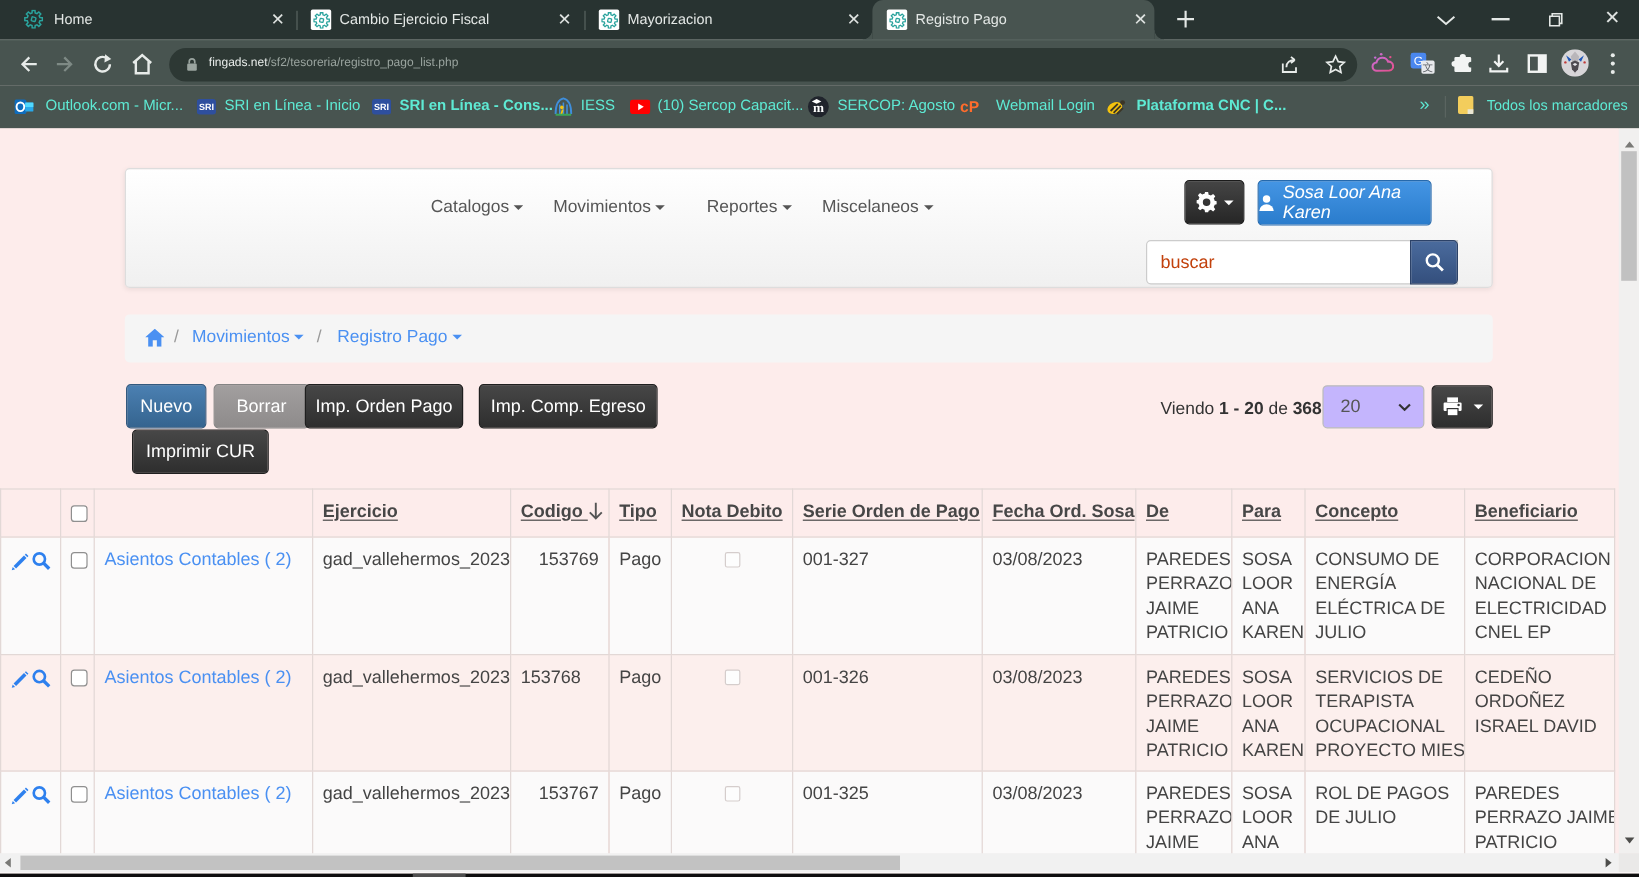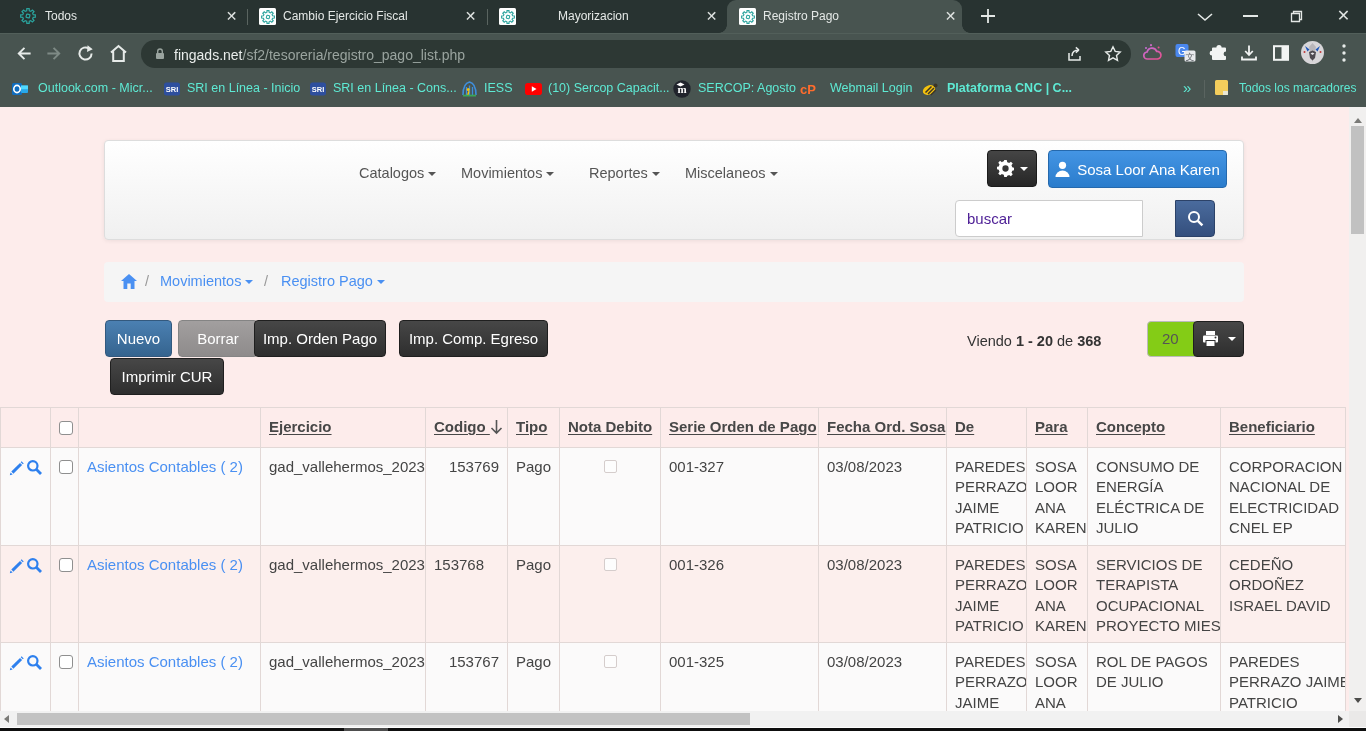--- a/index.html
+++ b/index.html
@@ -8,42 +8,42 @@
 .abs{position:absolute;}
 
 #tabbar{position:absolute;left:0;top:0;width:1366px;height:33px;background:#283331;}
 .tabtitle{position:absolute;top:9px;font-size:12px;color:#e4e8e6;white-space:nowrap;}
 .tabx{position:absolute;top:9px;width:15px;height:15px;color:#dfe3e1;font-size:14px;line-height:15px;text-align:center;}
 .tabsep{position:absolute;top:9px;width:1px;height:16px;background:#5a6460;}
 .favsq{position:absolute;top:8px;width:17px;height:17px;background:#fff;border-radius:1.5px;display:flex;align-items:center;justify-content:center;}
 #activetab{position:absolute;left:727px;top:0px;width:235px;height:33px;background:#485450;border-radius:9px 9px 0 0;}
 #toolbar{position:absolute;left:0;top:33px;width:1366px;height:38px;background:#485450;border-top:1px solid #525f5a;}
 #addrbar{position:absolute;left:141px;top:6px;width:990px;height:28px;background:#2d3834;border-radius:14px;}
-.url{position:absolute;left:33px;top:6.5px;font-size:14px;color:#e9edeb;white-space:nowrap;}
+.url{position:absolute;left:33px;top:6.5px;font-size:10px;color:#e9edeb;white-space:nowrap;}
 .url span{color:#9aa49f;}
 #bookmarks{position:absolute;left:0;top:71px;width:1366px;height:36px;background:#485450;}
 .bktext{position:absolute;top:10px;font-size:12.5px;color:#5eead4;white-space:nowrap;}
 
 #page{position:absolute;left:0;top:107px;width:1349px;height:605px;background:#fdeceb;overflow:hidden;}
 #infobar{position:absolute;left:0;top:12px;width:1349px;text-align:center;font-size:12px;color:#2b2b2b;}
 #navbar{position:absolute;left:104px;top:33px;width:1140px;height:100px;background:linear-gradient(#ffffff,#f0f0f0);border:1px solid #ddd;border-radius:4px;box-shadow:0 1px 4px rgba(0,0,0,.065);}
 #brand{position:absolute;left:17px;top:20px;font-size:19px;color:#777;}
 .menuitem{position:absolute;top:24px;font-size:14.5px;color:#555;}
 .caret{display:inline-block;width:0;height:0;border-left:4px solid transparent;border-right:4px solid transparent;border-top:4px solid #555;vertical-align:2px;margin-left:4px;}
 #gearbtn{position:absolute;left:882px;top:9px;width:50px;height:37px;background:linear-gradient(#454545,#262626);border:1px solid #1b1b1b;border-radius:4px;display:flex;align-items:center;justify-content:center;}
-#userbtn{position:absolute;left:943px;top:9px;width:179px;height:38px;background:linear-gradient(#4495e4,#2a7ccc);border:1px solid #2569ad;border-radius:4px;color:#fff;font-size:15px;display:flex;align-items:center;justify-content:center;}
-#searchbox{position:absolute;left:850px;top:59px;width:188px;height:37px;background:#fff;border:1px solid #ccc;border-radius:4px 0 0 4px;font-size:15px;color:#4c1d95;line-height:35px;padding-left:11px;}
+#userbtn{position:absolute;left:943px;top:9px;width:145px;height:38px;background:linear-gradient(#4495e4,#2a7ccc);border:1px solid #2569ad;border-radius:4px;color:#fff;font-size:15px;display:flex;align-items:center;justify-content:center;font-style:italic;}
+#searchbox{position:absolute;left:850px;top:59px;width:260px;height:37px;background:#fff;border:1px solid #ccc;border-radius:4px 0 0 4px;font-size:15px;color:#c2410c;line-height:35px;padding-left:11px;}
 #searchbtn{position:absolute;left:1070px;top:59px;width:40px;height:37px;background:linear-gradient(#4a6b9d,#344f7d);border:1px solid #2c4268;border-radius:0 4px 4px 0;display:flex;align-items:center;justify-content:center;}
 #crumb{position:absolute;left:104px;top:155px;width:1140px;height:40px;background:#f5f5f5;border-radius:4px;font-size:14.5px;color:#999;}
 #crumb .lk{color:#4a90f2;}
 .caret-b{display:inline-block;width:0;height:0;border-left:4px solid transparent;border-right:4px solid transparent;border-top:4px solid #4a90f2;vertical-align:2px;margin-left:4px;}
 .btn{position:absolute;border-radius:4px;font-size:15px;color:#fff;display:flex;align-items:center;justify-content:center;white-space:nowrap;}
 .btn-dark{background:linear-gradient(#474747,#2e2e2e);border:1px solid #1f1f1f;}
 #viendo{position:absolute;left:0px;top:0px;font-size:15px;color:#333;}
-#pagesel{position:absolute;left:1102px;top:214px;width:85px;height:36px;background:#84cc16;border:1px solid #bbb;border-radius:4px;font-size:15px;color:#555;margin-left:45px;}
+#pagesel{position:absolute;left:1102px;top:214px;width:85px;height:36px;background:#c4b5fd;border:1px solid #bbb;border-radius:4px;font-size:15px;color:#555;}
 #printbtn{position:absolute;left:1193px;top:214px;width:51px;height:36px;}
 
 #tbl{position:absolute;left:0;top:300px;width:1346px;border-collapse:collapse;table-layout:fixed;font-size:15px;color:#444;}
 #tbl td,#tbl th{border:1px solid #e2d8d6;vertical-align:top;padding:9px 8px 6px 8px;line-height:20.3px;overflow:hidden;white-space:nowrap;}
 #tbl th{font-weight:bold;color:#474747;text-decoration:underline;text-underline-offset:2px;text-align:left;padding:9px 8px 0 8px;height:40px;}
 #tbl .lk{color:#4a90f2;text-decoration:none;}
 #tbl tr.odd td{background:#fbfafa;}
 #tbl tr.even td{background:#fcefed;}
 .cb{display:inline-block;width:14px;height:14px;background:#fff;border:1px solid #8f8f8f;border-radius:3px;margin-top:3px;}
 .cbd{display:inline-block;width:13px;height:13px;background:#fdfdfd;border:1px solid #d5cdcc;border-radius:2px;}
@@ -67,37 +67,37 @@
       </g>
     </defs>
   </svg>
 <div id="tabbar">
   <div id="activetab"></div>
     <div class="abs" style="left:719px;top:25px;width:8px;height:8px;background:radial-gradient(circle at 0 0, #283331 7.5px, #485450 8px);"></div>
     <div class="abs" style="left:962px;top:25px;width:8px;height:8px;background:radial-gradient(circle at 100% 0, #283331 7.5px, #485450 8px);"></div>
   <svg class="abs" style="left:20px;top:8px;" width="16" height="16" viewBox="0 0 16 16">
       <use href="#gearfav"></use>
     </svg>
-  <div class="tabtitle" style="left:45px;">Todos</div>
+  <div class="tabtitle" style="left:45px;">Home</div>
   <div class="tabx" style="left:224px;">✕</div>
   <div class="tabsep" style="left:247px;"></div>
   <div class="favsq" style="left:259px;">
       <svg width="14" height="14" viewBox="0 0 16 16">
         <use href="#gearfav"></use>
       </svg>
     </div>
   <div class="tabtitle" style="left:283px;">Cambio Ejercicio Fiscal</div>
   <div class="tabx" style="left:463px;">✕</div>
   <div class="tabsep" style="left:487px;"></div>
   <div class="favsq" style="left:499px;">
       <svg width="14" height="14" viewBox="0 0 16 16">
         <use href="#gearfav"></use>
       </svg>
     </div>
-  <div class="tabtitle" style="left:523px;margin-left:35px;">Mayorizacion</div>
+  <div class="tabtitle" style="left:523px;">Mayorizacion</div>
   <div class="tabx" style="left:704px;">✕</div>
   <div class="favsq" style="left:739px;">
       <svg width="14" height="14" viewBox="0 0 16 16">
         <use href="#gearfav"></use>
       </svg>
     </div>
   <div class="tabtitle" style="left:763px;">Registro Pago</div>
   <div class="tabx" style="left:943px;">✕</div>
   <svg class="abs" style="left:980px;top:8px;" width="16" height="16" viewBox="0 0 16 16">
       <path d="M8 1 V15 M1 8 H15" stroke="#e4e8e6" stroke-width="1.8"></path>
@@ -194,21 +194,21 @@
   <div class="bktext" style="left:38px;">Outlook.com - Micr...</div>
   <svg class="abs" style="left:164px;top:10px;" width="16" height="16" viewBox="0 0 16 16">
       <rect x="0" y="1.5" width="16" height="13" rx="2.5" fill="#2e4f9e"></rect>
       <text x="8" y="11" font-size="7.5" font-weight="bold" fill="#fff" text-anchor="middle" font-family="Liberation Sans">SRI</text>
     </svg>
   <div class="bktext" style="left:187px;">SRI en Línea - Inicio</div>
   <svg class="abs" style="left:310px;top:10px;" width="16" height="16" viewBox="0 0 16 16">
       <rect x="0" y="1.5" width="16" height="13" rx="2.5" fill="#2e4f9e"></rect>
       <text x="8" y="11" font-size="7.5" font-weight="bold" fill="#fff" text-anchor="middle" font-family="Liberation Sans">SRI</text>
     </svg>
-  <div class="bktext" style="left:333px;">SRI en Línea - Cons...</div>
+  <div class="bktext" style="left:333px;font-weight:bold;">SRI en Línea - Cons...</div>
   <svg class="abs" style="left:461px;top:9px;" width="17" height="18" viewBox="0 0 17 18">
       <path d="M2 15 C2 8 4 3 8.5 2 C13 3 15 8 15 15" fill="none" stroke="#3f8edb" stroke-width="1.6"></path>
       <path d="M5.5 15 V7 M8.5 15 V5.5 M11.5 15 V7" stroke="#3f8edb" stroke-width="1.3"></path>
       <circle cx="7.2" cy="9.5" r="1.5" fill="#f4c20d"></circle>
       <path d="M6 15 l1.2-4 1.4.5 -1 3.8" fill="#f4c20d"></path>
       <path d="M2 15.6 H15" stroke="#3aa757" stroke-width="1.8"></path>
     </svg>
   <div class="bktext" style="left:484px;">IESS</div>
   <svg class="abs" style="left:525px;top:12px;" width="17" height="12" viewBox="0 0 17 12">
       <rect x="0" y="0" width="17" height="12" rx="2.8" fill="#f00"></rect>

